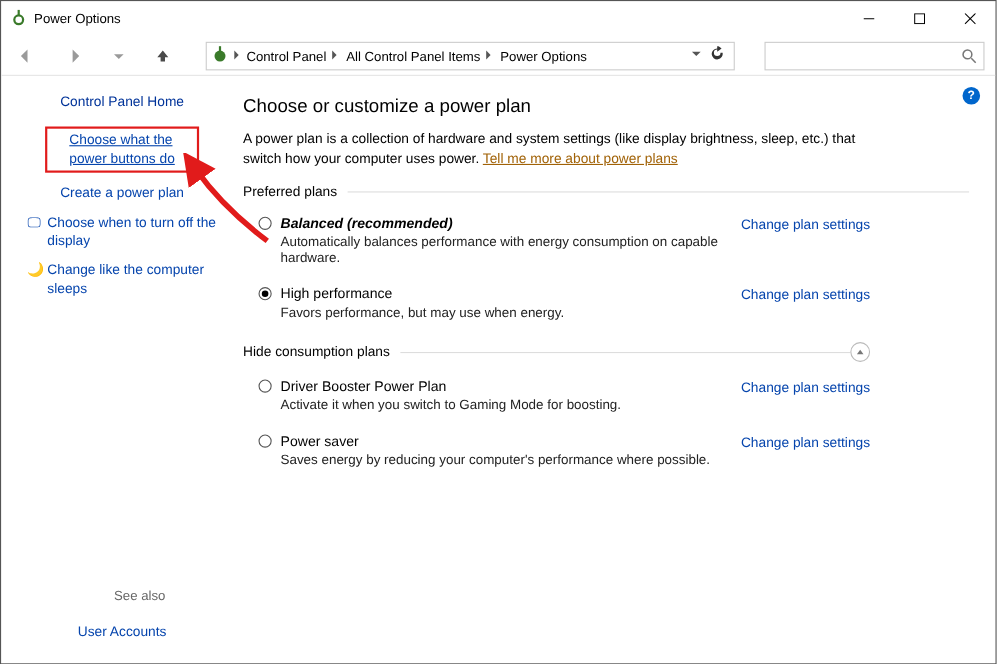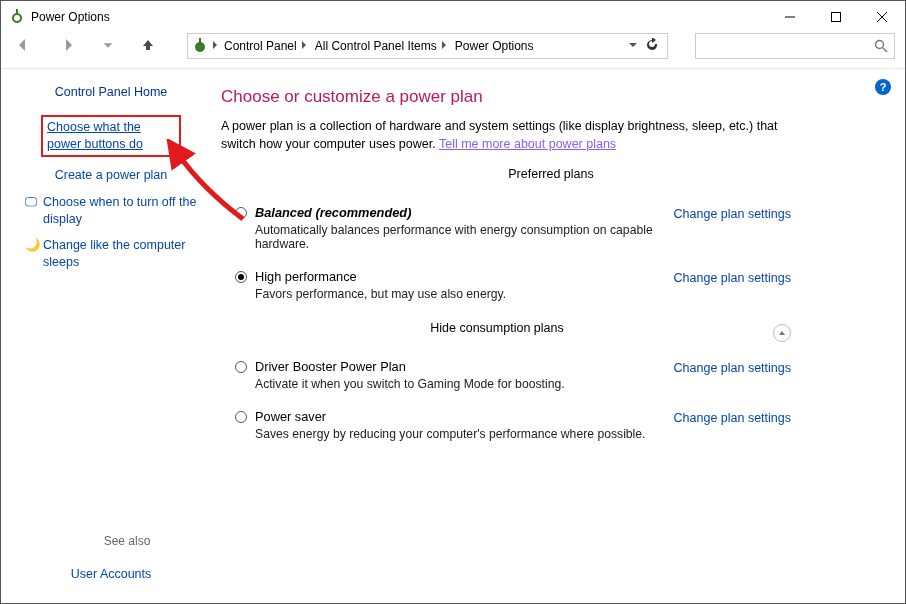--- a/index.html
+++ b/index.html
@@ -3,49 +3,49 @@
   <meta charset="utf-8">
   <style>
     * { margin:0; padding:0; box-sizing:border-box; font-family:"Segoe UI", Arial, sans-serif; }
     body { width:906px; height:604px; background:#fff; color:#000; font-size:12px; position:relative; border:1px solid #555; }
     .titlebar { height:32px; display:flex; align-items:center; justify-content:space-between; padding:0 0 0 8px; }
     .titlebar-left { display:flex; align-items:center; gap:6px; }
     .title-icon svg { width:16px; height:16px; }
     .win-buttons { display:flex; }
     .win-btn { width:46px; height:32px; display:flex; align-items:center; justify-content:center; }
     .win-btn svg { width:10px; height:10px; stroke:#000; stroke-width:1; fill:none; }
-    .toolbar { height:36px; display:flex; padding:0 10px; gap:21px; border-bottom:1px solid #e5e5e5;}
+    .toolbar { height:36px; display:flex; align-items:center; padding:0 10px; gap:21px; border-bottom:1px solid #e5e5e5;}
     .nav-arrow { width:24px; height:24px; display:flex; align-items:center; justify-content:center; color:#6b6b6b; }
     .nav-arrow svg { width:16px; height:16px; fill:#9a9a9a; }
     .nav-arrow.enabled svg { fill:#4a4a4a;}
     .address { flex:1; height:26px; border:1px solid #ccc; display:flex; align-items:center; padding:0 4px; gap:2px; margin:0 6px;}
     .addr-icon svg{width:16px;height:16px;}
     .crumb { display:flex; align-items:center; gap:2px; padding:0 2px; white-space:nowrap;}
     .crumb-sep svg{ width:10px; height:10px; fill:#555;}
     .addr-end { margin-left:auto; display:flex; align-items:center; gap:6px; padding-right:4px;}
     .addr-end .chev svg{width:12px;height:12px;fill:#555;}
     .addr-end .refresh svg{width:14px;height:14px;fill:#333;}
     .searchbox { width:200px; height:26px; border:1px solid #ccc; display:flex; align-items:center; padding:0 6px; justify-content:flex-end;}
     .searchbox svg{width:14px;height:14px;fill:#777;}
     .help-icon { position:absolute; top:78px; right:14px; width:16px; height:16px; border-radius:50%; background:#0066cc; color:#fff; font-size:11px; display:flex; align-items:center; justify-content:center; font-weight:bold;}
     .body-area { display:flex; height:calc(100% - 68px); }
     .sidebar { width:210px; padding:16px 14px 20px 24px; display:flex; flex-direction:column; gap:10px;align-items:center; }
     .sidebar-home { color:#003399; font-size:12.5px; margin-bottom:6px; }
     .side-link { color:#0645ad; font-size:12.5px; display:flex; gap:6px; line-height:1.35;}
     .side-link .link-text{ cursor:pointer; }
     .side-link .bullet{ width:12px; flex:0 0 12px;}
     .highlight-box { border:2px solid #e11b1b; padding:2px 4px; width:140px; position:relative;}
-    .highlight-box .link-text{ text-decoration:underline;}
+    .highlight-box .link-text{ text-decoration:underline;margin-left:16px;}
     .sidebar-spacer{flex:1;}
     .see-also { color:#666; font-size:12px; margin-bottom:8px;margin-left:32px;}
     .main { flex:1; padding:18px 24px 10px 10px; overflow:auto;}
-    .page-title { color:#be185d; font-size:17px; font-weight:400; margin-bottom:10px;}
+    .page-title { color:#000000; font-size:17px; font-weight:400; margin-bottom:10px;}
     .desc { font-size:12.5px; line-height:1.45; margin-bottom:14px; max-width:560px;}
-    .desc a { color:#8b5cf6; text-decoration:underline;}
-    .section-head { font-size:12.5px; display:flex; align-items:center; gap:10px; margin:6px 0 10px 0;flex-direction:column;}
+    .desc a { color:#a16207; text-decoration:underline;}
+    .section-head { font-size:12.5px; display:flex; align-items:center; gap:10px; margin:6px 0 10px 0;}
     .section-head .rule { flex:1; height:1px; background:#ddd;}
     .plan { display:flex; align-items:flex-start; padding:4px 0 14px 14px; max-width:570px;}
     .plan .radio { width:12px; height:12px; border:1px solid #555; border-radius:50%; margin-right:8px; margin-top:2px; flex:0 0 12px; position:relative;}
     .plan .radio.checked::after{content:"";position:absolute;inset:2px;border-radius:50%;background:#000;}
     .plan .plan-body { flex:1;}
     .plan-name { font-size:12.8px;}
     .plan-name.bold{font-weight:600;font-style:italic;}
     .plan-desc { font-size:12.2px; color:#222; margin-top:3px;}
     .change-link { color:#0645ad; font-size:12.5px; white-space:nowrap; margin-left:14px; align-self:flex-start; margin-top:2px;}
     .hide-row { display:flex; align-items:center; max-width:570px; margin-top:6px;}
@@ -201,21 +201,21 @@
         <div class="plan-name bold">Balanced (recommended)</div>
         <div class="plan-desc">Automatically balances performance with energy consumption on capable hardware.</div>
       </div>
       <a class="change-link">Change plan settings</a>
     </div>
 
     <div class="plan">
       <div class="radio checked"></div>
       <div class="plan-body">
         <div class="plan-name">High performance</div>
-        <div class="plan-desc">Favors performance, but may use also energy.</div>
+        <div class="plan-desc">Favors performance, but may use when energy.</div>
       </div>
       <a class="change-link">Change plan settings</a>
     </div>
 
     <div class="hide-row">
       <div class="section-head" style="margin:0;">
         <span>Hide consumption plans</span>
           <div class="rule"></div>
       </div>
       <div class="expand-circle">

